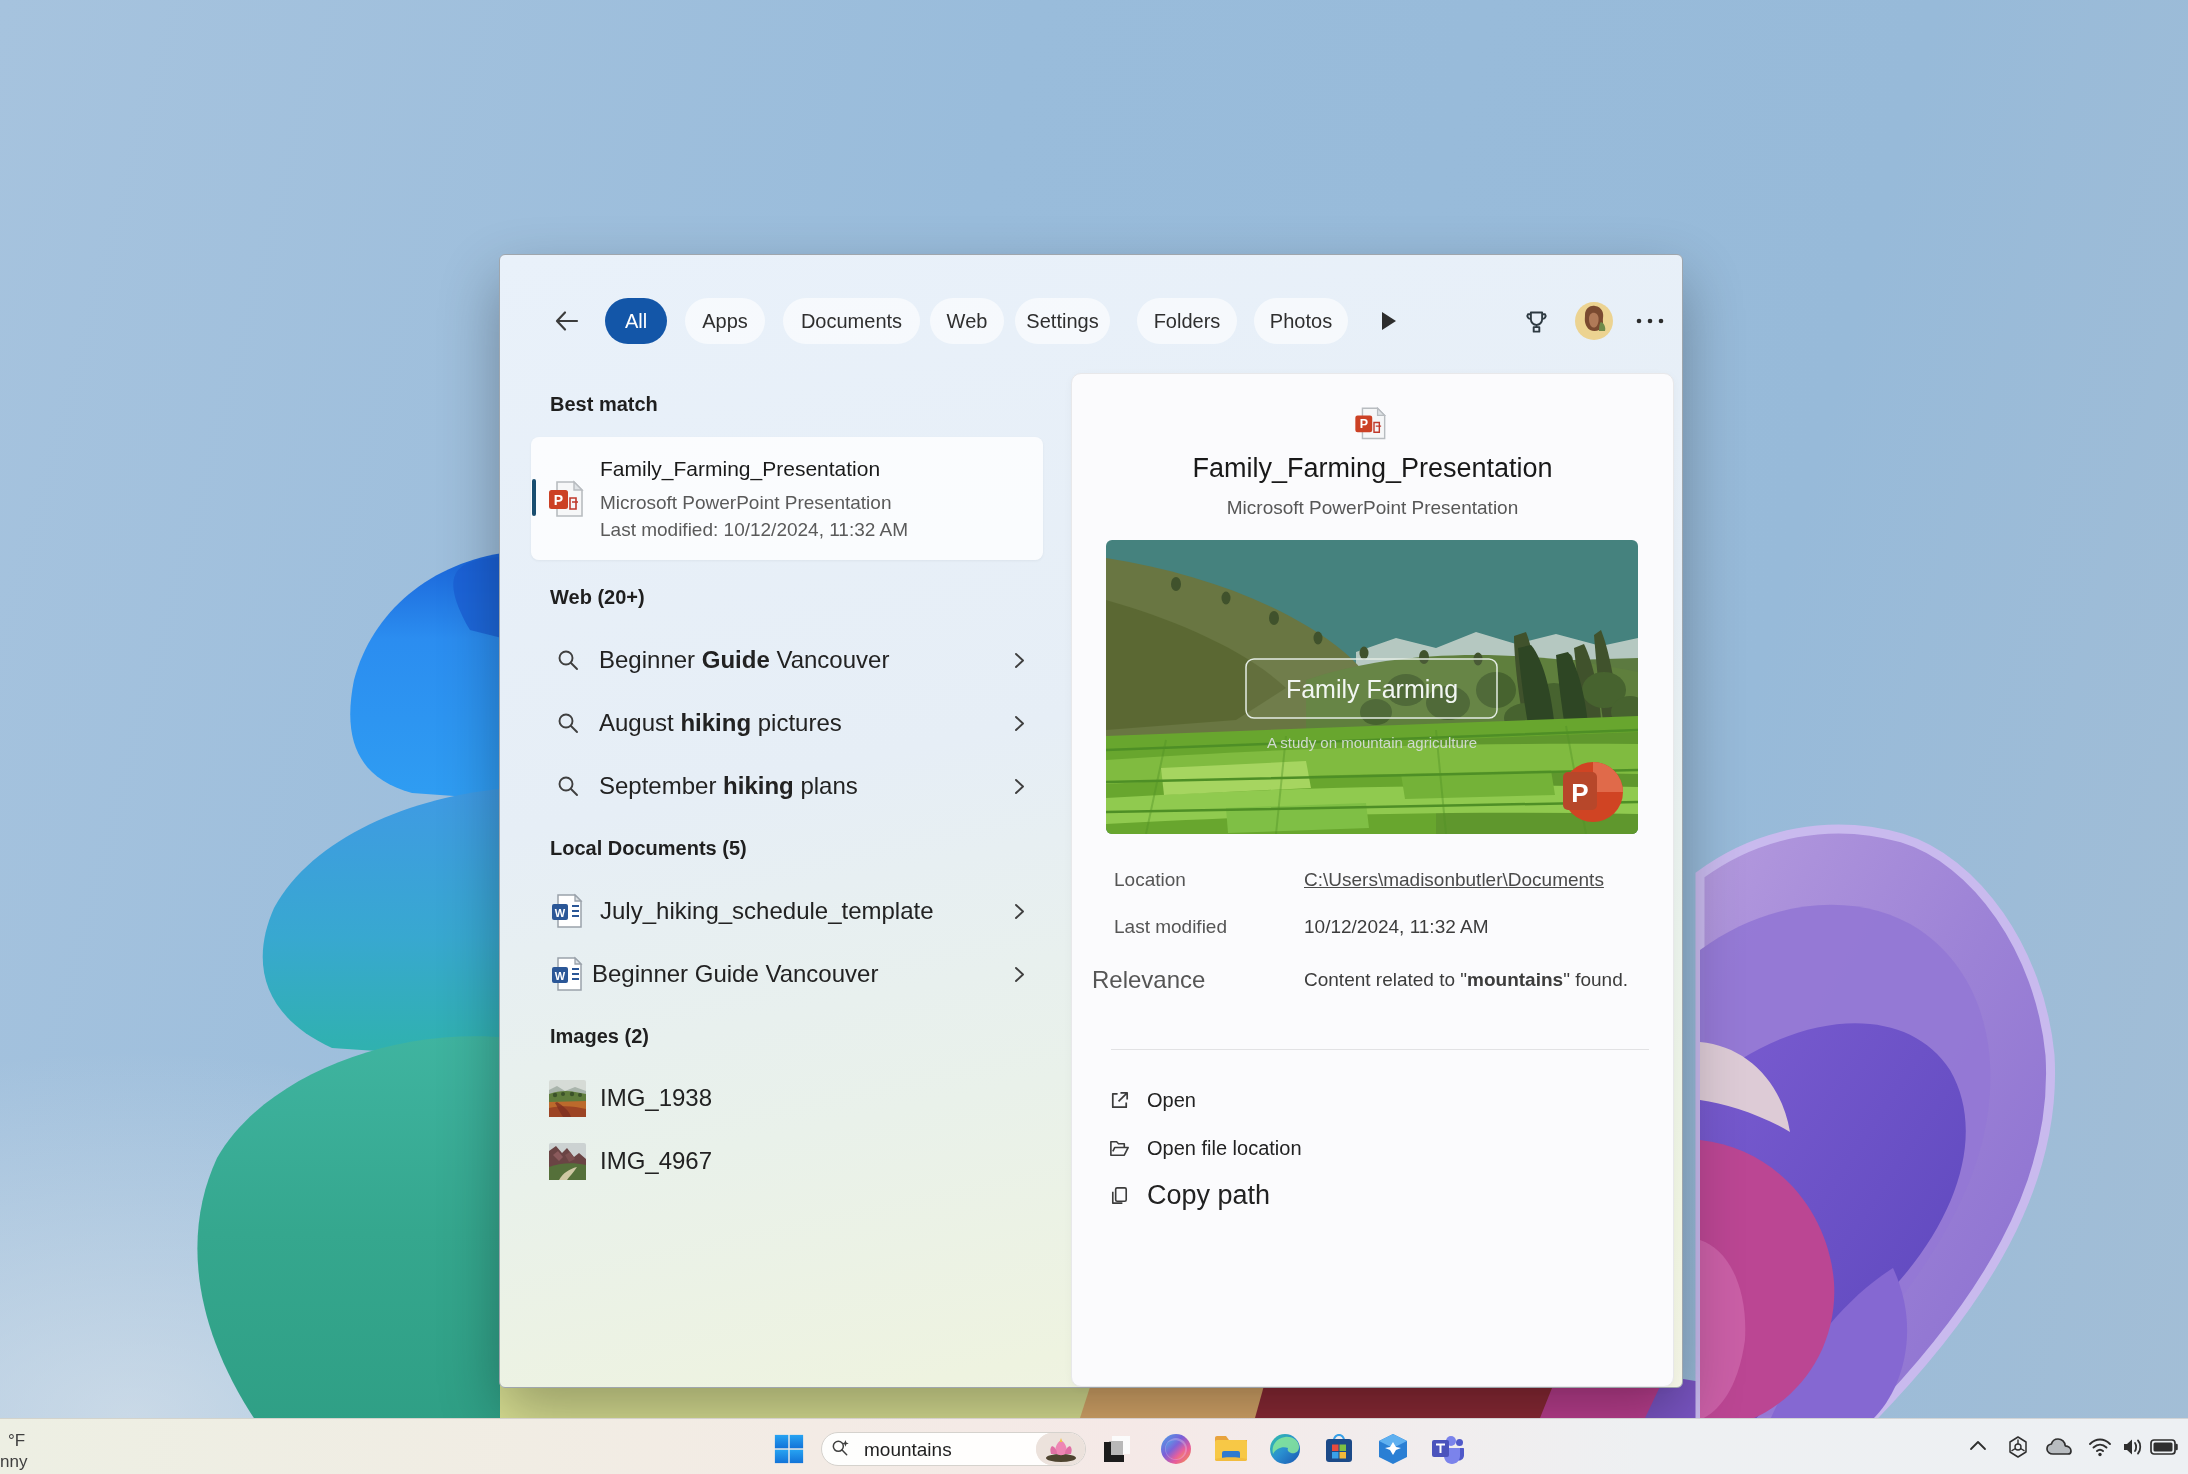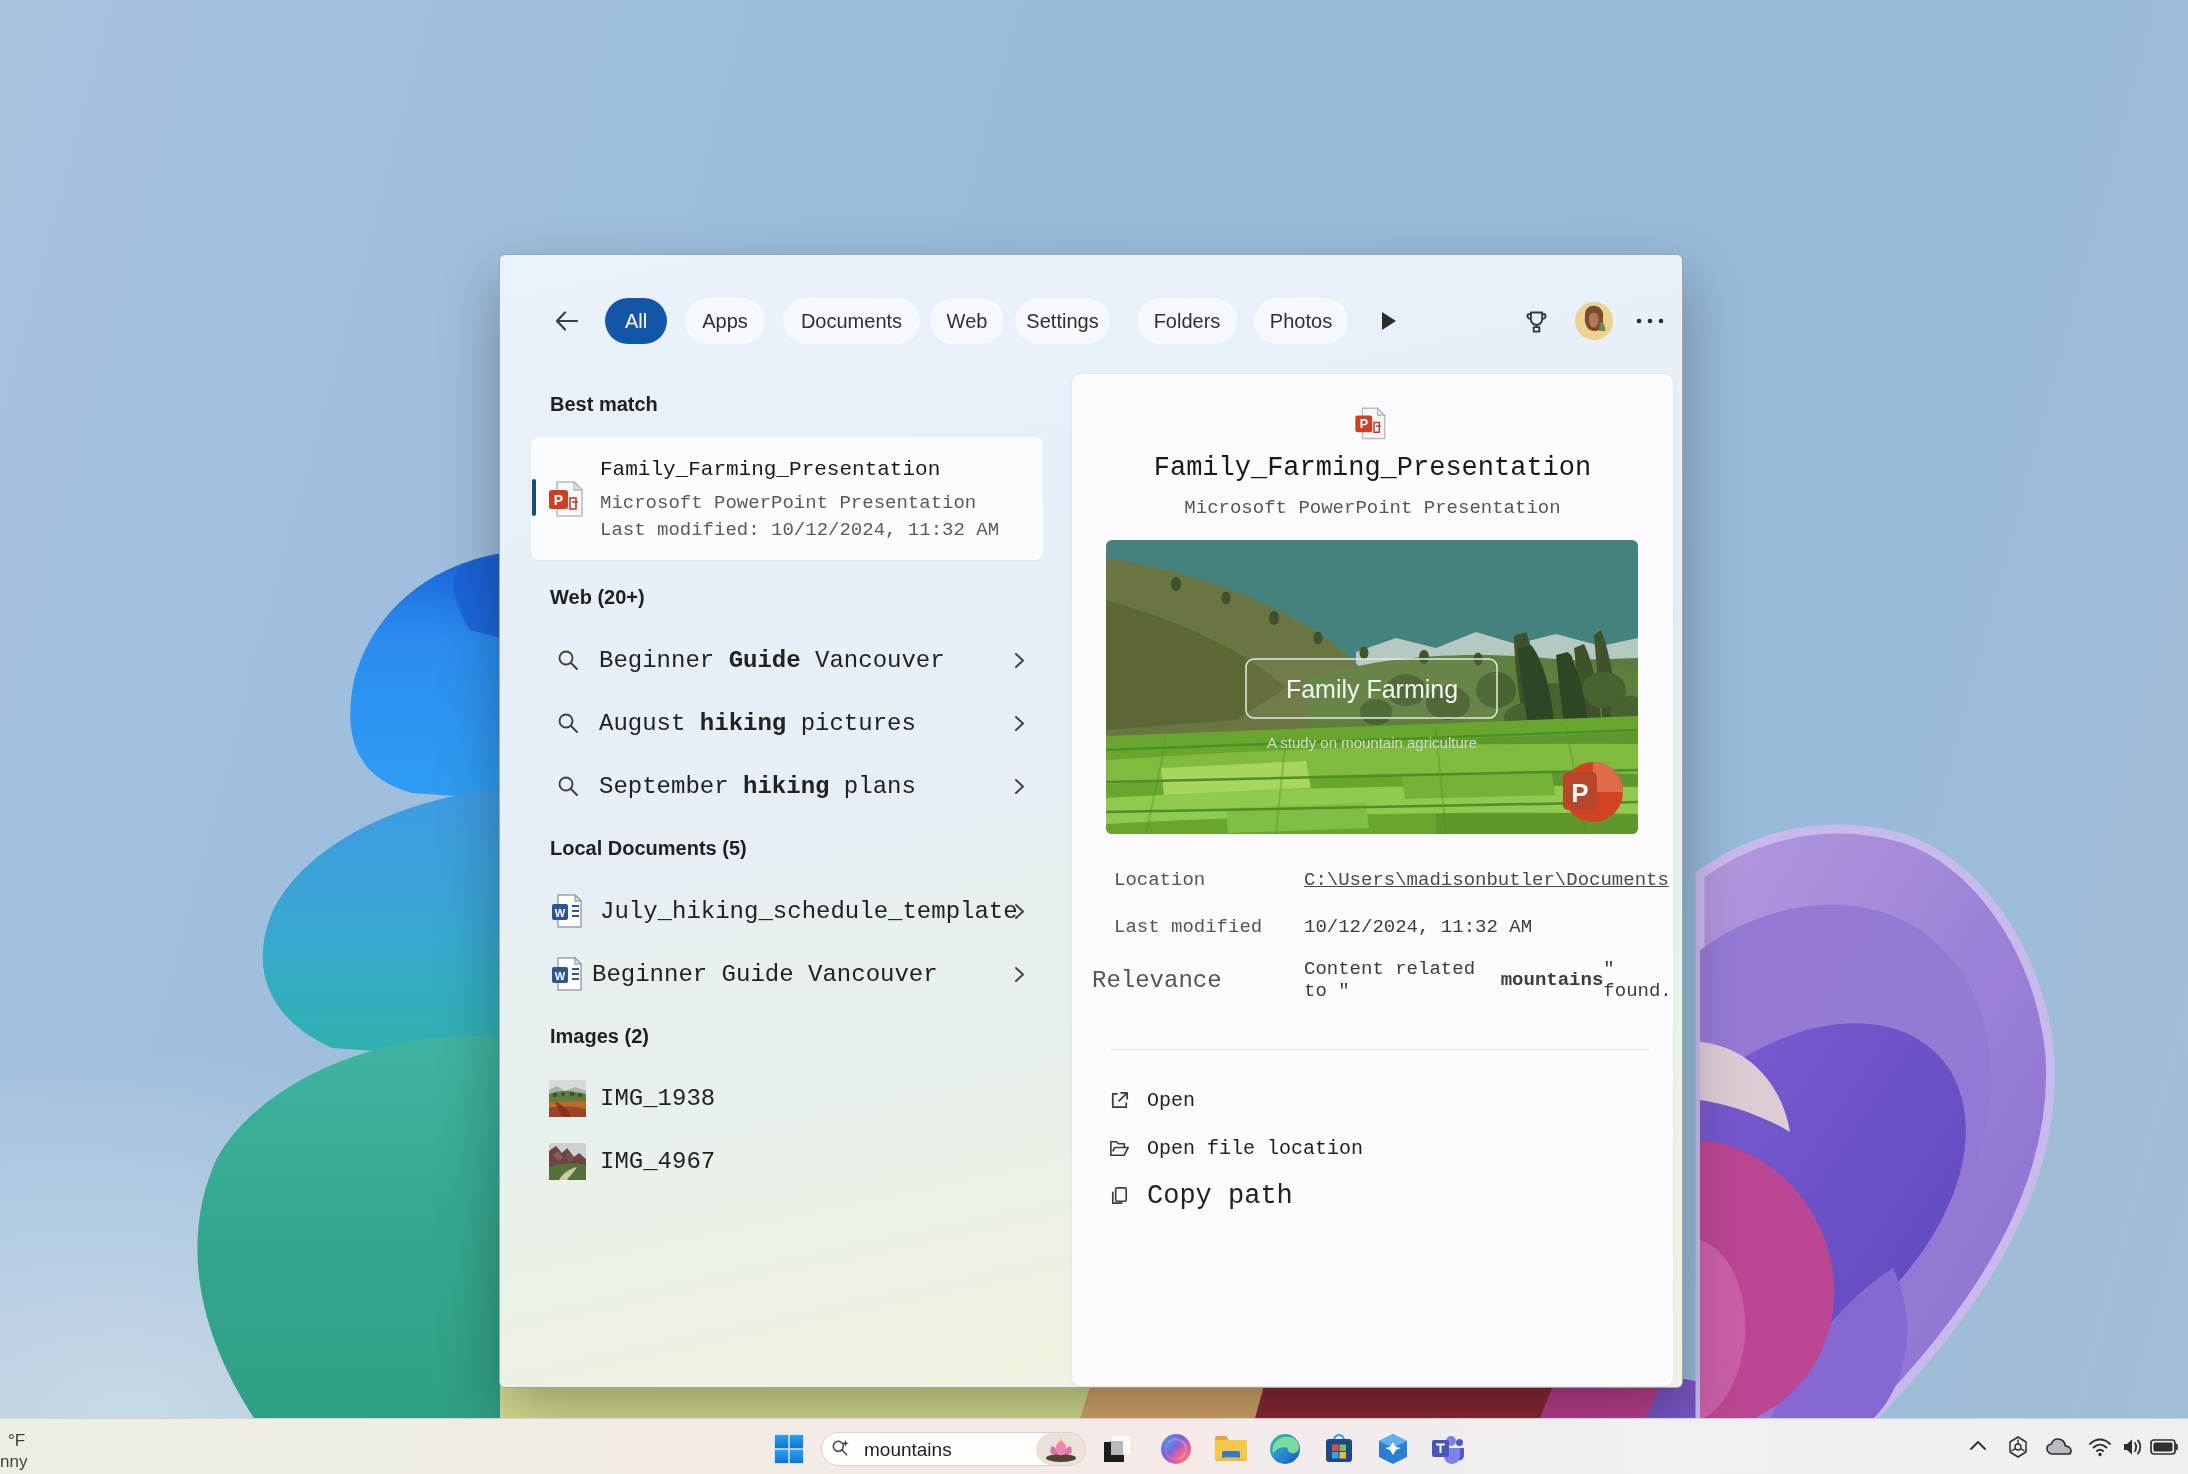--- a/index.html
+++ b/index.html
@@ -1,18 +1,18 @@
 <!DOCTYPE html>
 <html><head>
 <meta charset="utf-8">
 <style>
   html,body{margin:0;padding:0;width:2188px;height:1474px;overflow:hidden;
     font-family:"Liberation Sans",sans-serif;}
   .abs{position:absolute;}
-  .row{position:absolute;display:flex;align-items:center;font-family:Liberation Mono, monospace;}
+  .row{position:absolute;display:flex;align-items:center;}
   #wall{position:absolute;left:0;top:0;width:2188px;height:1474px;
     background:radial-gradient(ellipse 900px 520px at 6% 96%,rgba(229,234,238,0.6),rgba(229,234,238,0) 70%),linear-gradient(105deg,#a6c3de 0%,#99bcdb 40%,#97bad9 75%,#a3bed6 100%);}
   #panel{position:absolute;left:499px;top:254px;width:1184px;height:1134px;
     border-radius:6px;border:1px solid #9fa6ad;box-sizing:border-box;
     background:linear-gradient(168deg,#e9f1fa 0%,#e6eef6 42%,#e9f1ea 68%,#eef3e0 88%,#f1f2e3 100%);
     box-shadow:0 25px 60px rgba(0,0,0,0.30);}
   .pill{position:absolute;top:43px;height:46px;border-radius:23px;display:flex;
     align-items:center;justify-content:center;background:rgba(255,255,255,0.62);
     color:#2f2f2f;font-size:20px;}
   .pillsel{background:#1356a8;color:#fff;}

